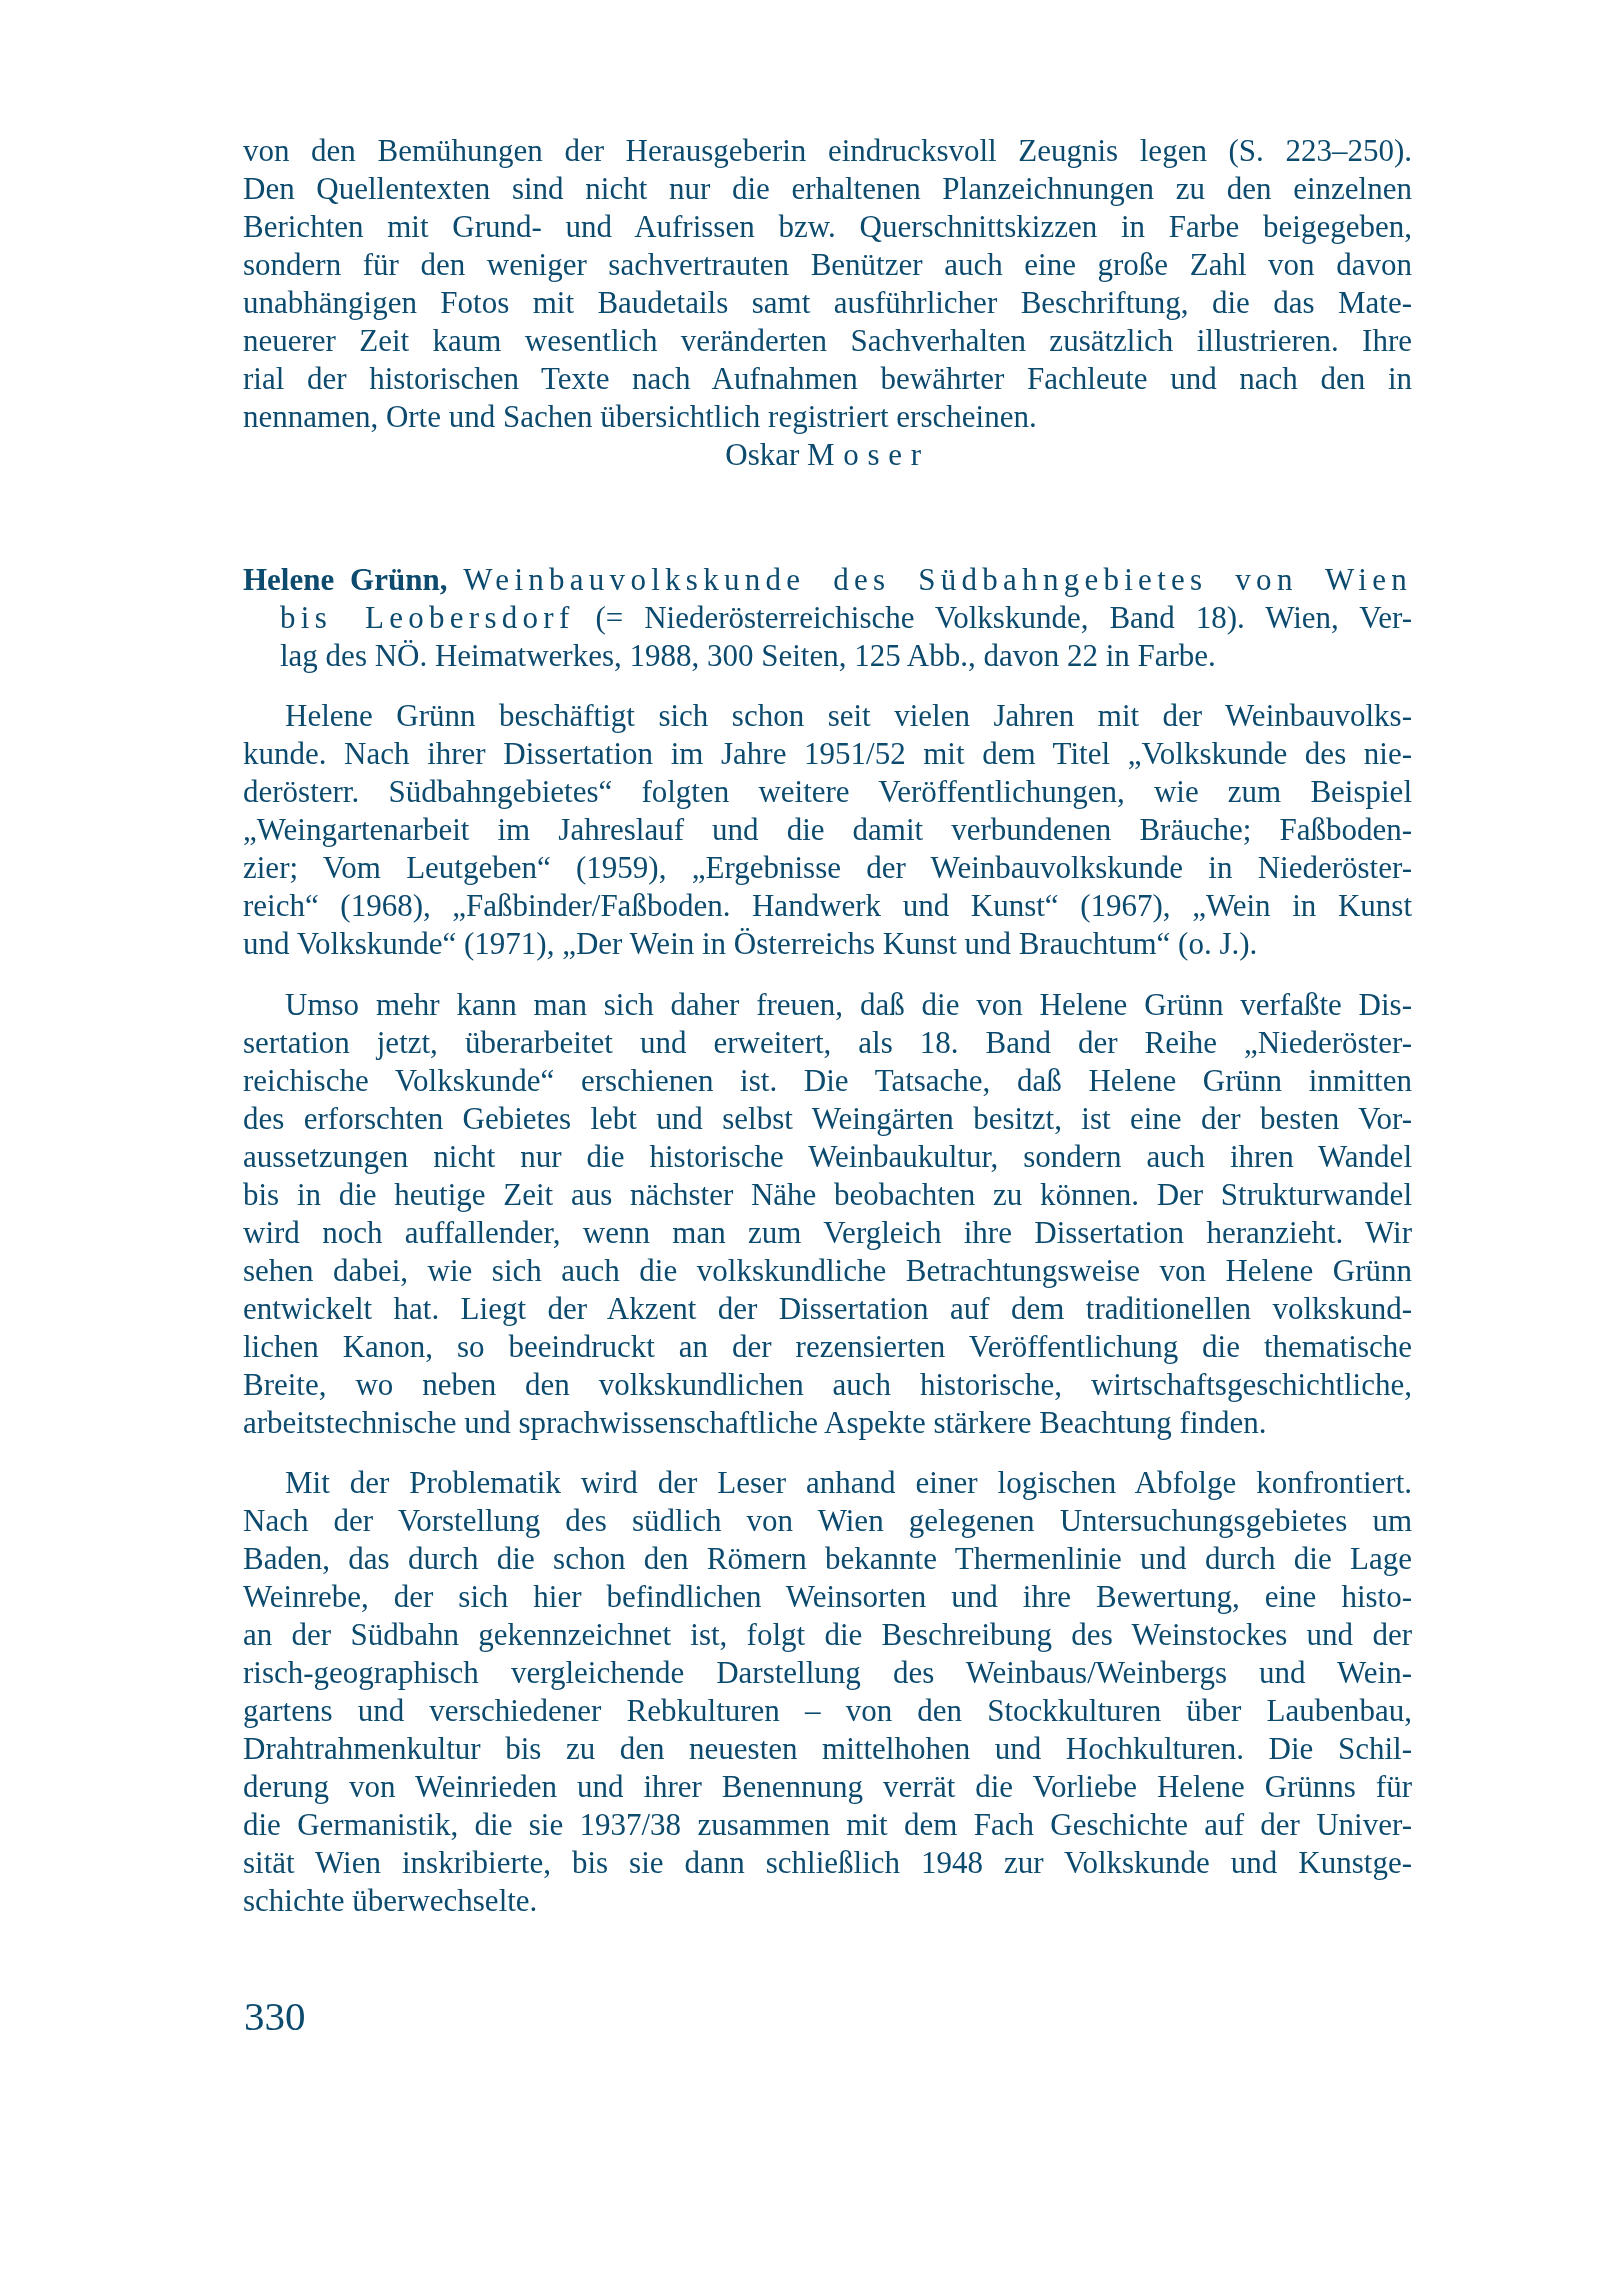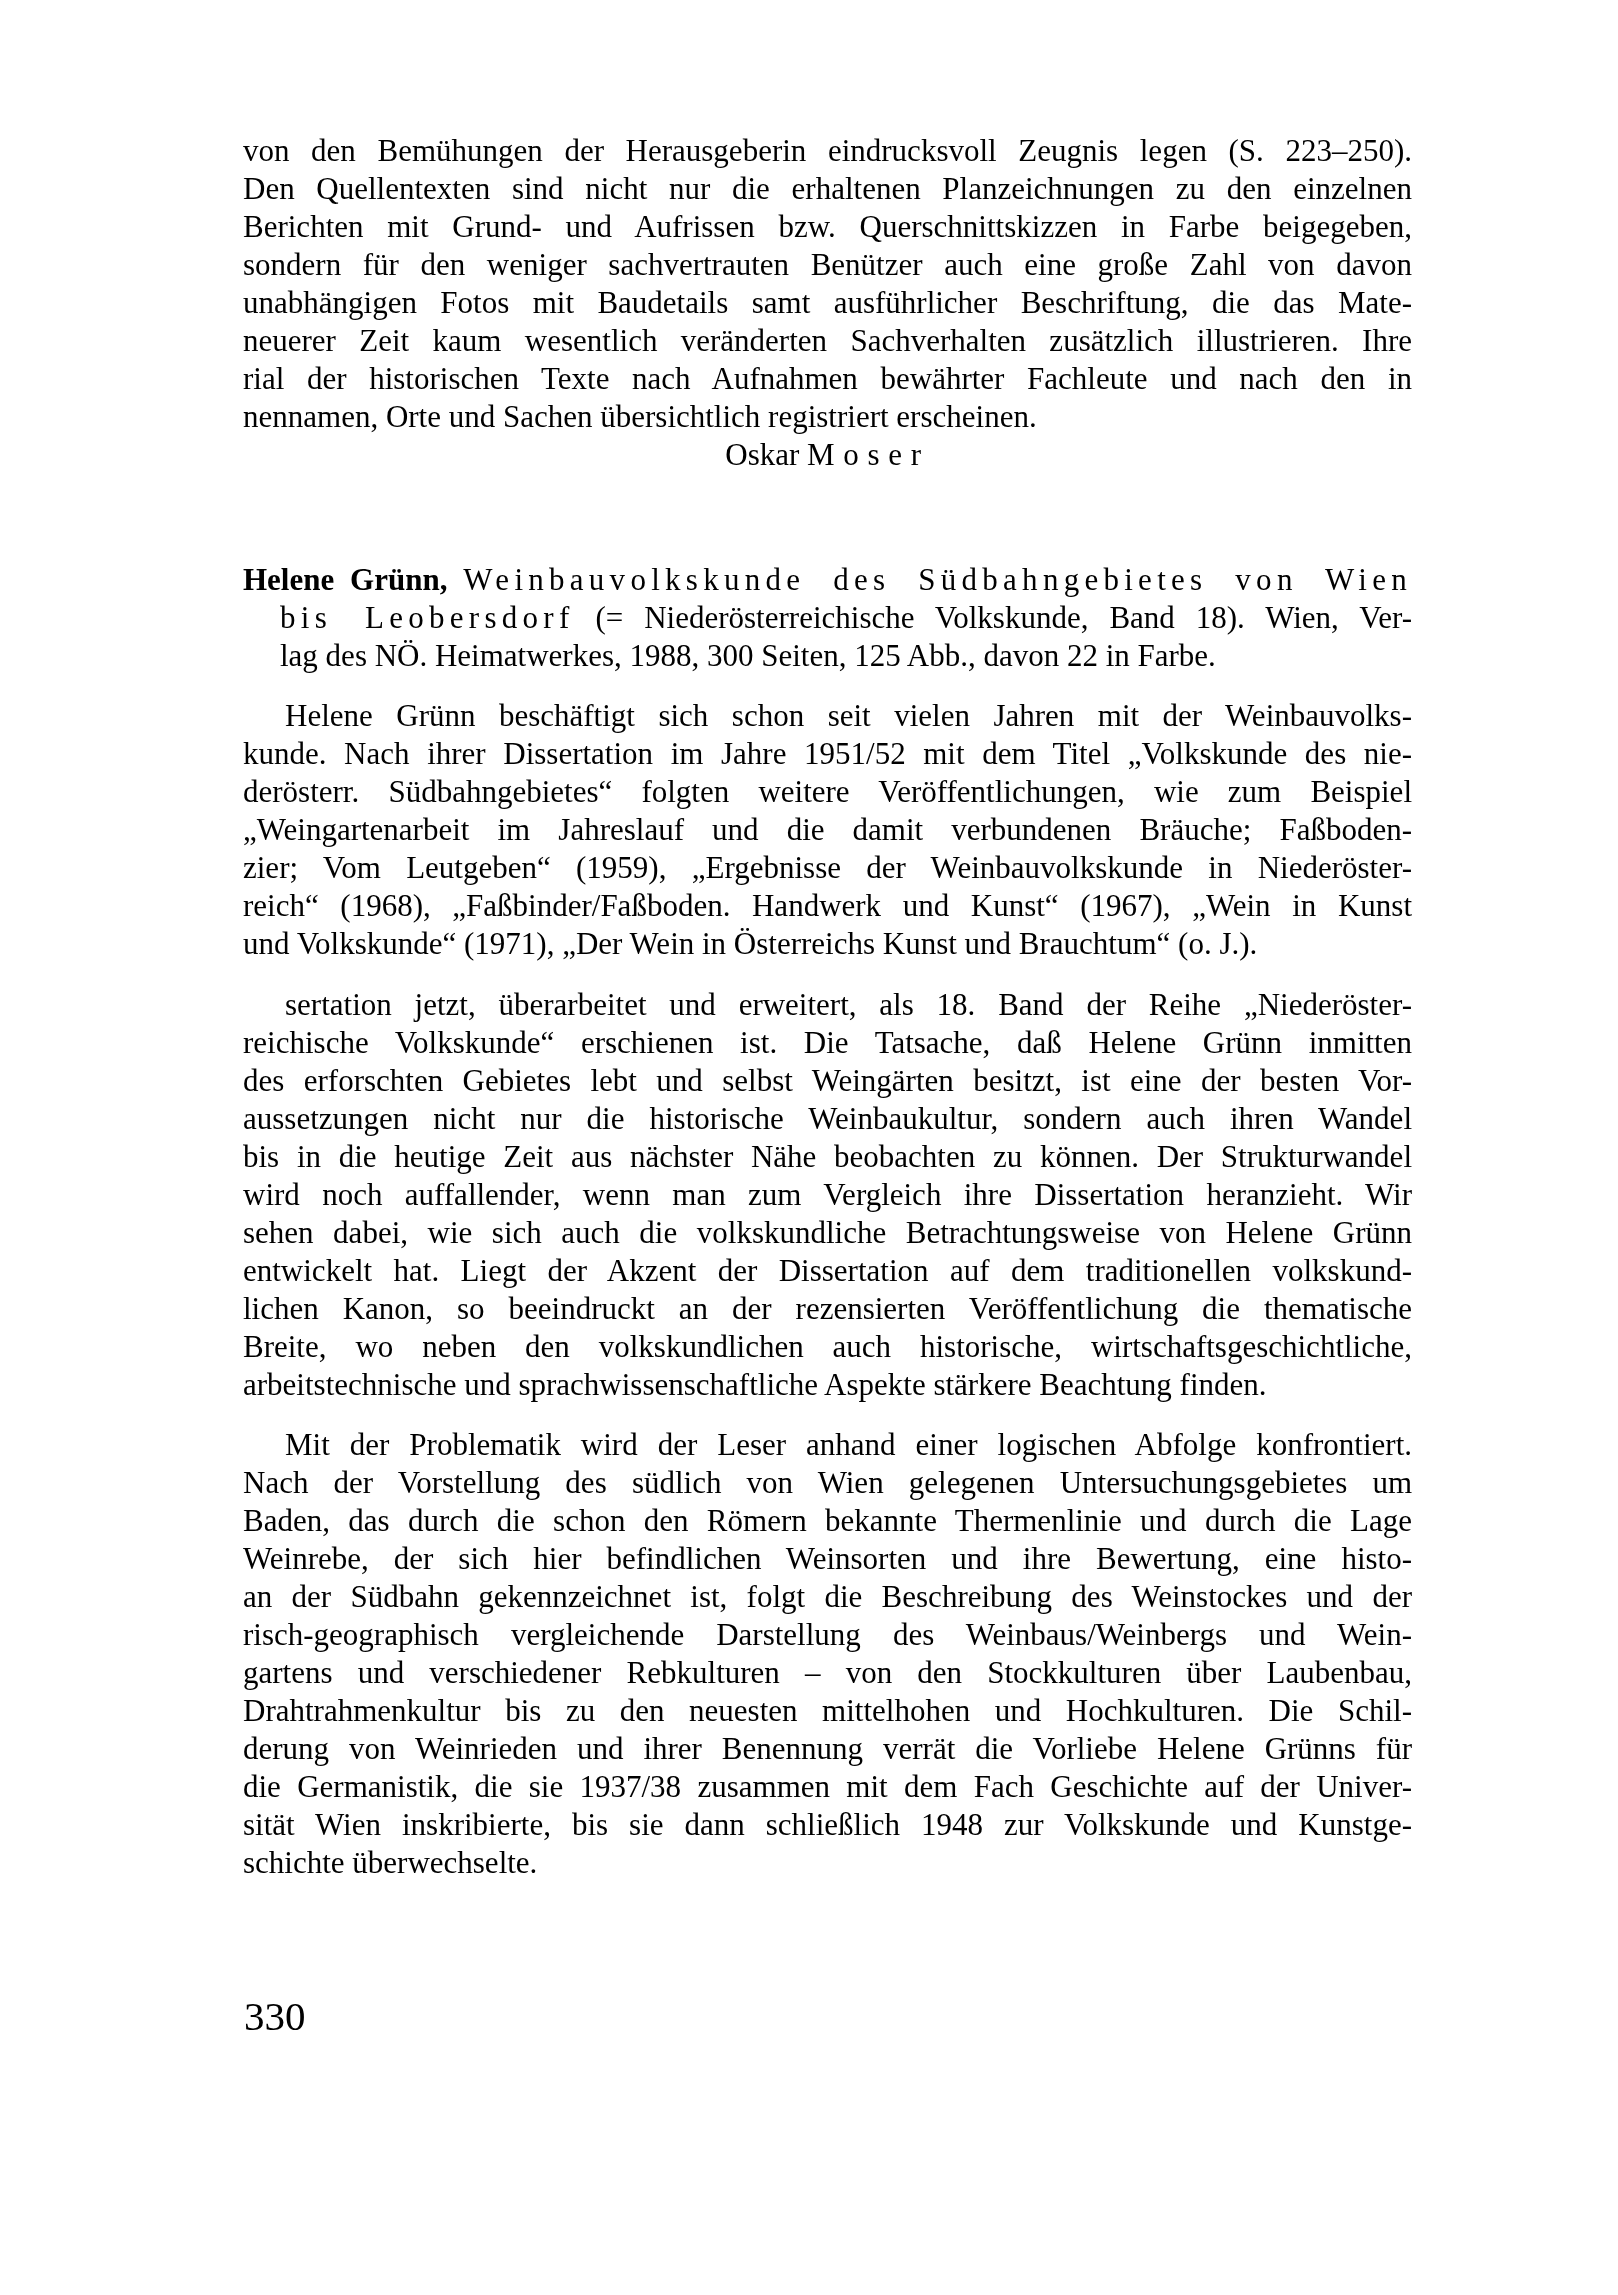--- a/index.html
+++ b/index.html
@@ -3,21 +3,21 @@
 <meta charset="utf-8">
 <title>Buchbesprechung – Seite 330</title>
 <style>
   html, body { margin: 0; padding: 0; background: #ffffff; }
 
   .page {
     position: relative;
     width: 1618px;
     height: 2295px;
     background: #ffffff;
-    color: #000000;
+    color: #0c4a6e;
     font-family: "Liberation Serif", "DejaVu Serif", serif;
     overflow: hidden;
   }
 
   .text-column {
     position: absolute;
     left: 243px;
     top: 132px;
     width: 1169px;
     font-size: 31px;
@@ -102,20 +102,21 @@
       <div class="para para-first indent-first">
           <div class="tline">Helene Grünn beschäftigt sich schon seit vielen Jahren mit der Weinbauvolks-</div>
           <div class="tline">kunde. Nach ihrer Dissertation im Jahre 1951/52 mit dem Titel „Volkskunde des nie-</div>
           <div class="tline">derösterr. Südbahngebietes“ folgten weitere Veröffentlichungen, wie zum Beispiel</div>
           <div class="tline">„Weingartenarbeit im Jahreslauf und die damit verbundenen Bräuche; Faßboden-</div>
           <div class="tline">zier; Vom Leutgeben“ (1959), „Ergebnisse der Weinbauvolkskunde in Niederöster-</div>
           <div class="tline">reich“ (1968), „Faßbinder/Faßboden. Handwerk und Kunst“ (1967), „Wein in Kunst</div>
           <div class="tline tline-last">und Volkskunde“ (1971), „Der Wein in Österreichs Kunst und Brauchtum“ (o. J.).</div>
         </div>
       <div class="para para-gap indent-first">
+          <div class="tline">Umso mehr kann man sich daher freuen, daß die von Helene Grünn verfaßte Dis-</div>
           <div class="tline">sertation jetzt, überarbeitet und erweitert, als 18. Band der Reihe „Niederöster-</div>
           <div class="tline">reichische Volkskunde“ erschienen ist. Die Tatsache, daß Helene Grünn inmitten</div>
           <div class="tline">des erforschten Gebietes lebt und selbst Weingärten besitzt, ist eine der besten Vor-</div>
           <div class="tline">aussetzungen nicht nur die historische Weinbaukultur, sondern auch ihren Wandel</div>
           <div class="tline">bis in die heutige Zeit aus nächster Nähe beobachten zu können. Der Strukturwandel</div>
           <div class="tline">wird noch auffallender, wenn man zum Vergleich ihre Dissertation heranzieht. Wir</div>
           <div class="tline">sehen dabei, wie sich auch die volkskundliche Betrachtungsweise von Helene Grünn</div>
           <div class="tline">entwickelt hat. Liegt der Akzent der Dissertation auf dem traditionellen volkskund-</div>
           <div class="tline">lichen Kanon, so beeindruckt an der rezensierten Veröffentlichung die thematische</div>
           <div class="tline">Breite, wo neben den volkskundlichen auch historische, wirtschaftsgeschichtliche,</div>

